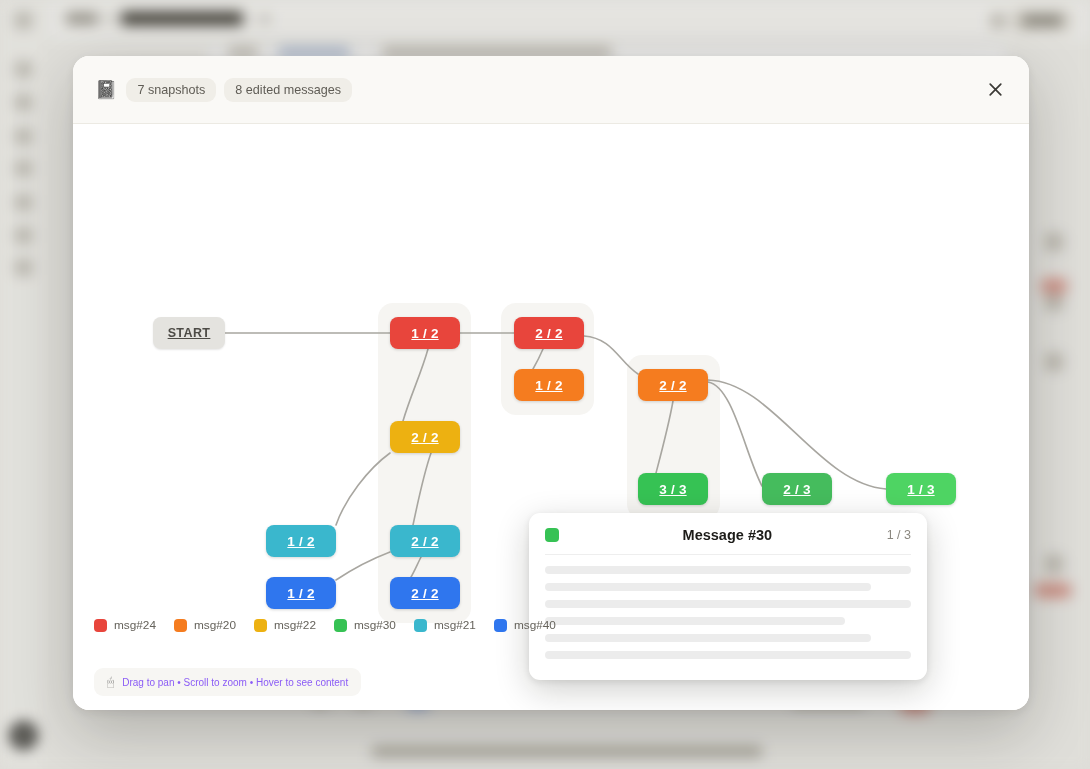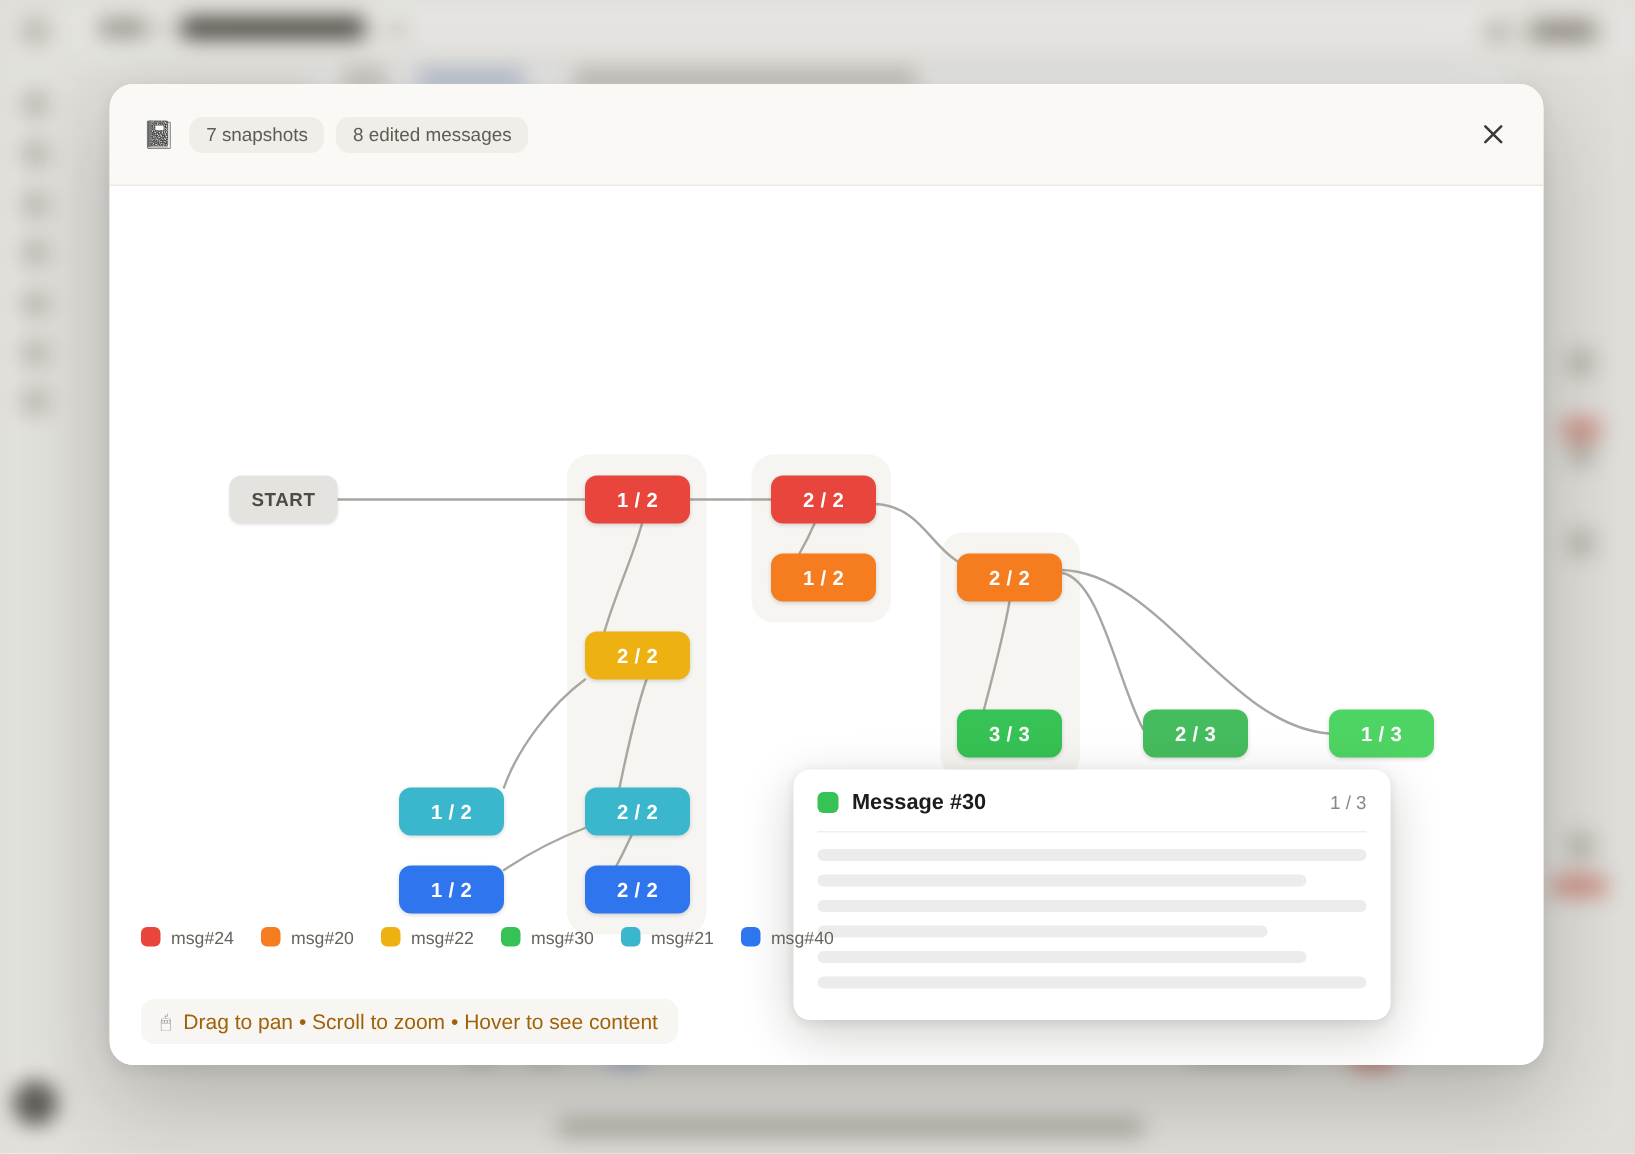--- a/index.html
+++ b/index.html
@@ -224,20 +224,21 @@
     display: flex;
     align-items: center;
     justify-content: center;
     border-radius: 8px;
     color: #ffffff;
     font-size: 13.5px;
     font-weight: bold;
     letter-spacing: 0.2px;
     box-shadow: 0 1px 3px rgba(0,0,0,0.16);
     cursor: pointer;
+    text-decoration: underline;
   }
   .node.start {
     background: #e4e3df;
     color: #4d4b46;
     font-size: 12.5px;
     letter-spacing: 0.4px;
     box-shadow: 0 1px 2px rgba(0,0,0,0.10);
   }
 
   
@@ -250,20 +251,21 @@
     border-radius: 11px;
     box-shadow: 0 10px 34px rgba(20,18,12,0.20),
                 0 2px 7px rgba(20,18,12,0.09);
     padding: 14px 16px 12px 16px;
   }
   .tt-head {
     display: flex;
     align-items: center;
     padding-bottom: 11px;
     border-bottom: 1px solid #eeeeee;
+    text-align: center;
   }
   .tt-swatch {
     width: 14px; height: 14px;
     border-radius: 4px;
     margin-right: 9px;
     flex: 0 0 auto;
   }
   .tt-title {
     font-size: 14.5px;
     font-weight: bold;
@@ -286,20 +288,21 @@
   .legend {
     position: absolute;
     left: 21px;
     bottom: 78px;
     display: flex;
     align-items: center;
     gap: 18px;
   }
   .legend-item {
     display: flex;
+    align-items: center;
     gap: 7px;
   }
   .legend-swatch {
     width: 13px; height: 13px;
     border-radius: 4px;
   }
   .legend-label {
     font-size: 11.8px;
     color: #66635c;
   }
@@ -311,22 +314,22 @@
     bottom: 14px;
     display: flex;
     align-items: center;
     gap: 8px;
     background: #f7f6f3;
     border-radius: 9px;
     padding: 7px 13px;
   }
   .hint-icon { font-size: 12px; filter: grayscale(1); opacity: .5; }
   .hint-text {
-    font-size: 14px;
-    color: #a16207;
+    font-size: 10px;
+    color: #8b5cf6;
   }
 </style>
 </head>
 <body>
 
 <div class="bg-app">
   <div class="bg-rail"></div>
   <div class="bg-rail-icon" style="top:12px"></div>
   <div class="bg-rail-icon" style="top:61px"></div>
   <div class="bg-rail-icon" style="top:94px"></div>

